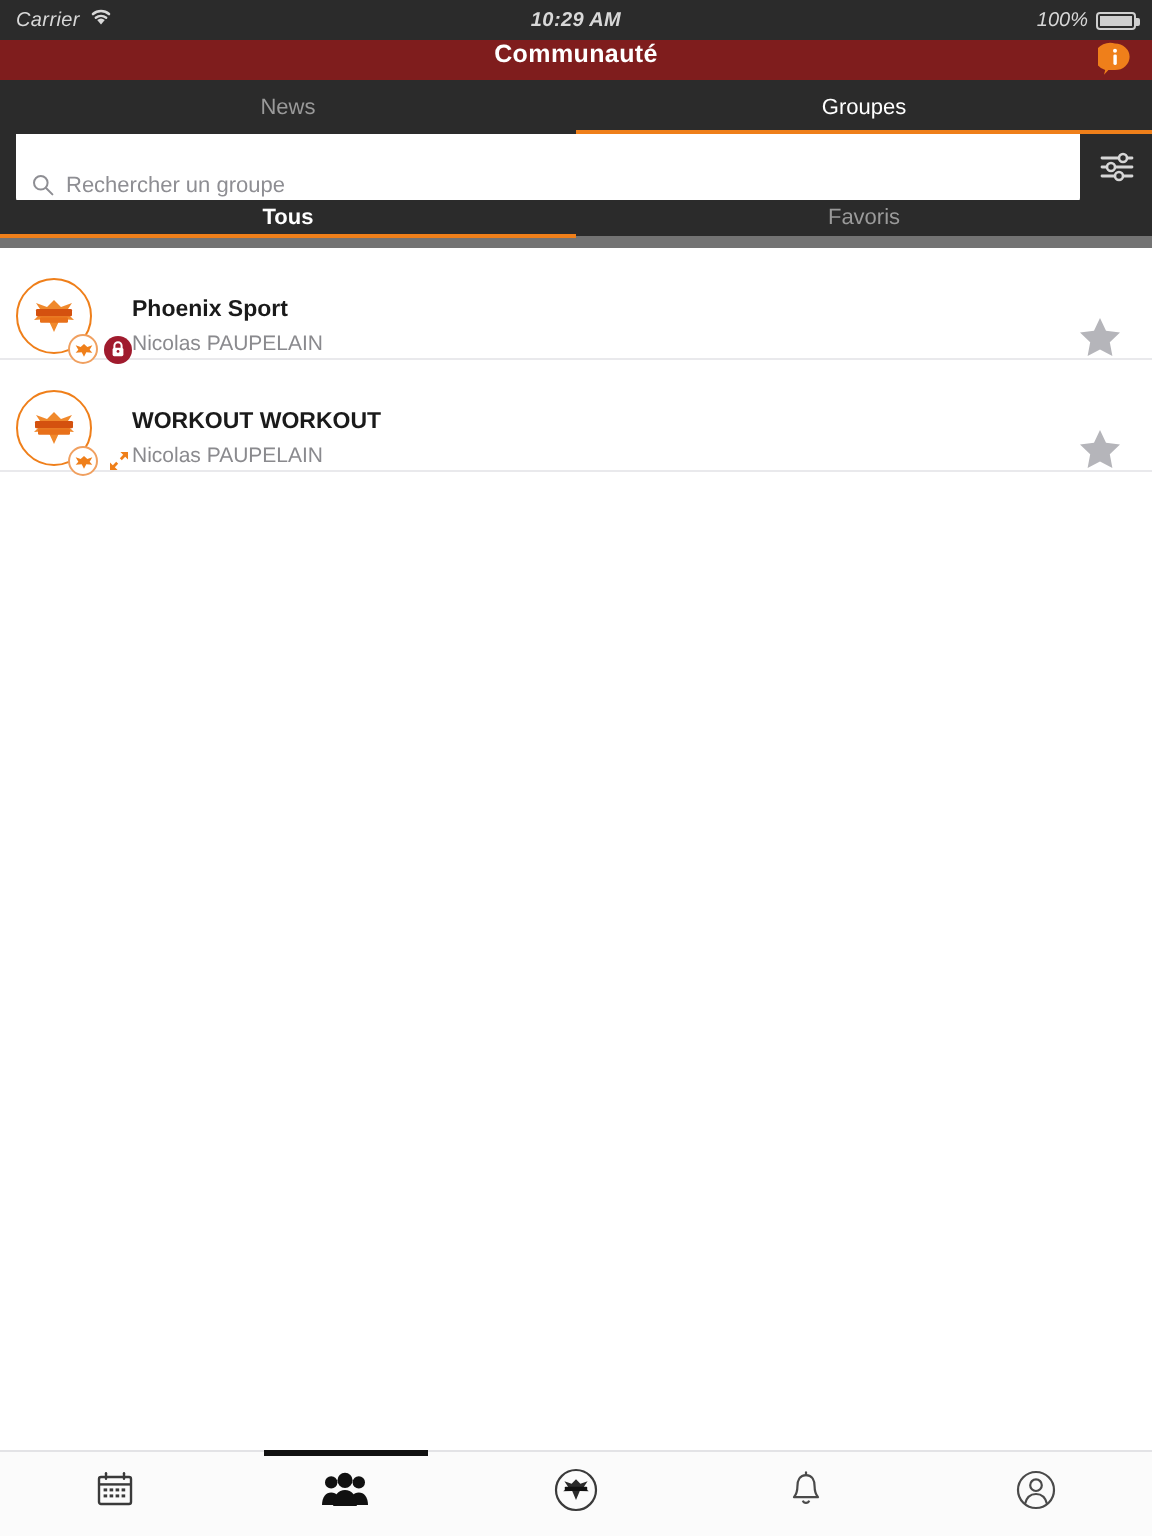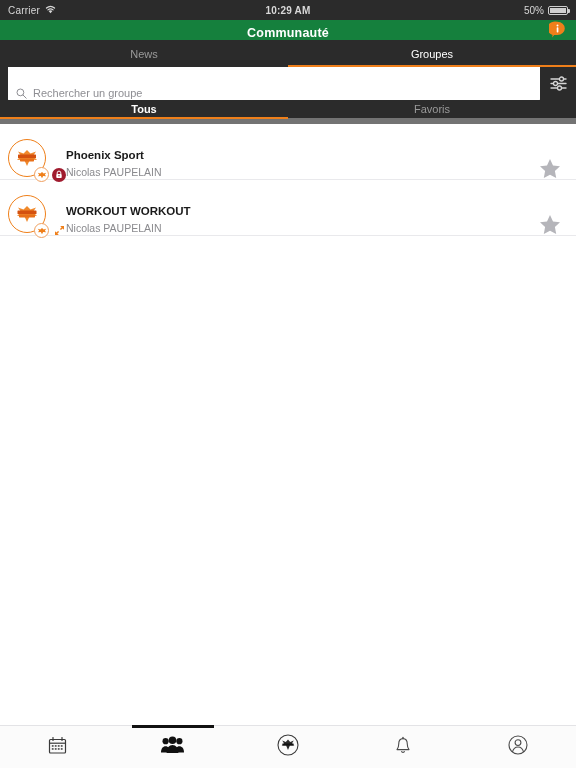--- a/index.html
+++ b/index.html
@@ -8,21 +8,21 @@
     font-family: "Liberation Sans", sans-serif;
     background: #ffffff;
     overflow: hidden;
   }
   #app { position: relative; width: 576px; height: 768px; display: flex; flex-direction: column; }
 
   
   .statusbar {
     height: 20px; background: #2b2b2b; color: #d8d8d8;
     display: flex; align-items: center; position: relative;
-    font-size: 10px; flex: 0 0 20px; padding: 0 8px;
+    font-size: 10px; flex: 0 0 20px; padding: 0 8px; font-style: italic;
   }
   .sb-left { display: flex; align-items: center; gap: 5px; }
   .sb-carrier { font-size: 10px; letter-spacing: .2px; }
   .sb-center {
     position: absolute; left: 0; right: 0; text-align: center;
     font-size: 10px; font-weight: bold; letter-spacing: .2px;
   }
   .sb-right {
     margin-left: auto; display: flex; align-items: center; gap: 4px;
     font-size: 10px; position: relative; z-index: 2;
@@ -32,22 +32,22 @@
     position: relative; display: inline-block;
   }
   .batt::after {
     content: ""; position: absolute; right: -3px; top: 2.5px;
     width: 2px; height: 4px; background: #cfcfcf; border-radius: 0 1px 1px 0;
   }
   .batt i { position: absolute; left: 1px; top: 1px; bottom: 1px; right: 1px; background: #cfcfcf; display: block; }
 
   
   .navbar {
-    height: 20px; background: #15803d; position: relative; flex: 0 0 20px;
-    display: flex; align-items: flex-end; justify-content: center;
+    height: 20px; background: #7f1d1d; position: relative; flex: 0 0 20px;
+    display: flex; align-items: flex-start; justify-content: center;
   }
   .nav-title { color: #fff; font-size: 12.5px; font-weight: bold; letter-spacing: .2px; }
   .info-btn {
     position: absolute; right: 10px; top: 1px;
     width: 17px; height: 17px;
   }
   .info-btn svg { display: block; }
 
   
   .segbar {
@@ -154,21 +154,21 @@
       <span>
         <svg width="11" height="9" viewBox="0 0 11 9">
           <path d="M5.5 8.3 L7.4 6.0 A3.0 3.0 0 0 0 3.6 6.0 Z" fill="#d8d8d8"></path>
           <path d="M1.5 3.0 A6.2 6.2 0 0 1 9.5 3.0" stroke="#d8d8d8" stroke-width="1.3" fill="none" stroke-linecap="round"></path>
           <path d="M2.9 4.9 A4.1 4.1 0 0 1 8.1 4.9" stroke="#d8d8d8" stroke-width="1.2" fill="none" stroke-linecap="round"></path>
         </svg>
       </span>
     </div>
     <div class="sb-center">10:29 AM</div>
     <div class="sb-right">
-      <span>50%</span>
+      <span>100%</span>
       <span class="batt">
           <i></i>
         </span>
     </div>
   </div>
 
   <div class="navbar">
     <div class="nav-title">Communauté</div>
     <div class="info-btn">
       <svg width="17" height="17" viewBox="0 0 17 17">

